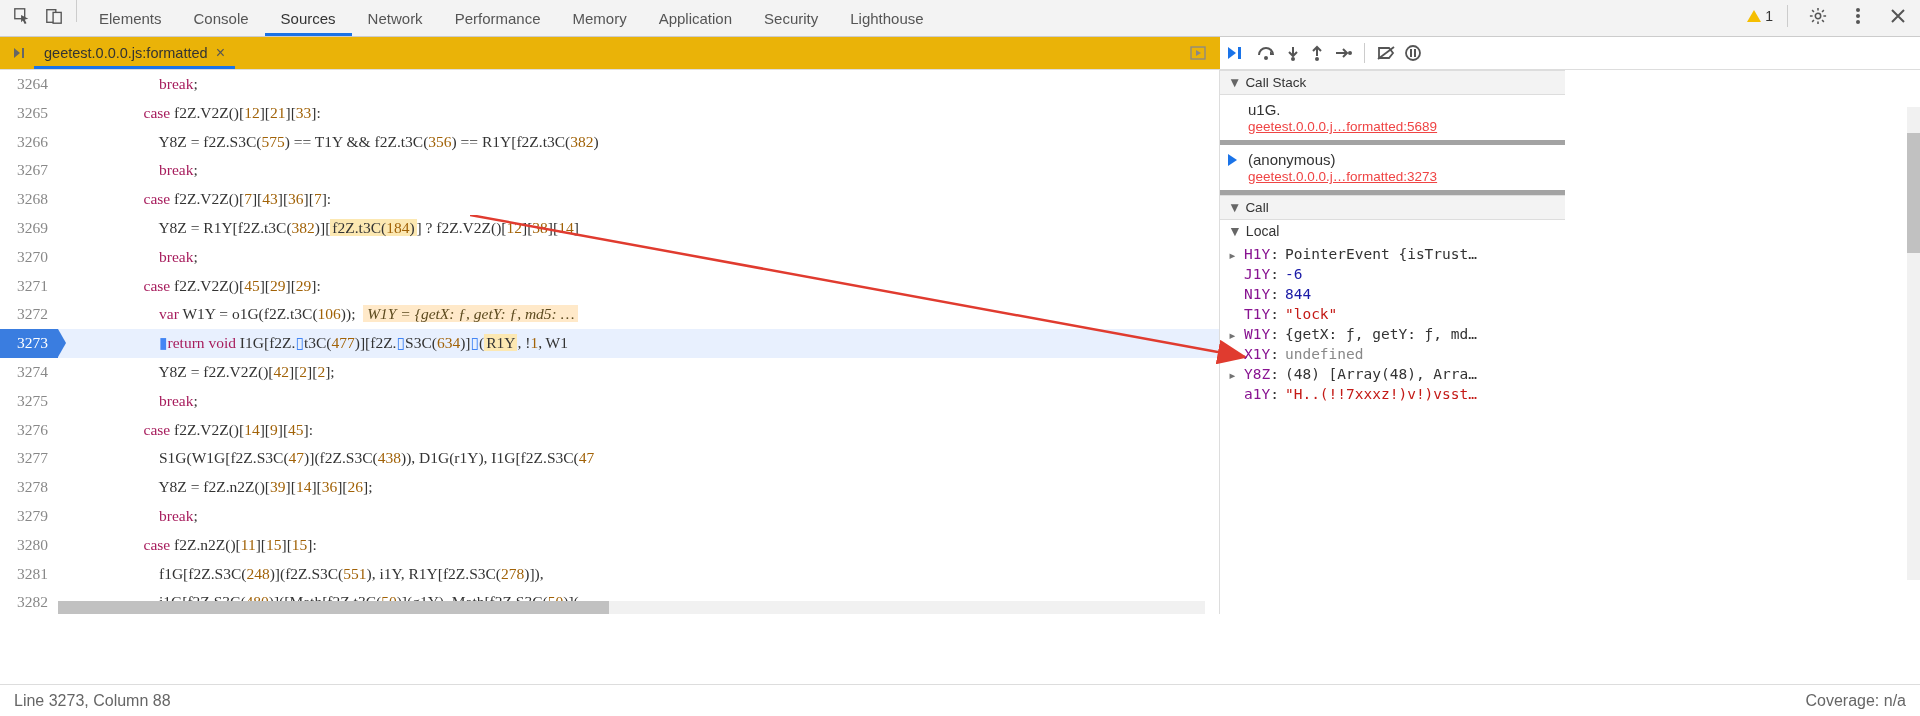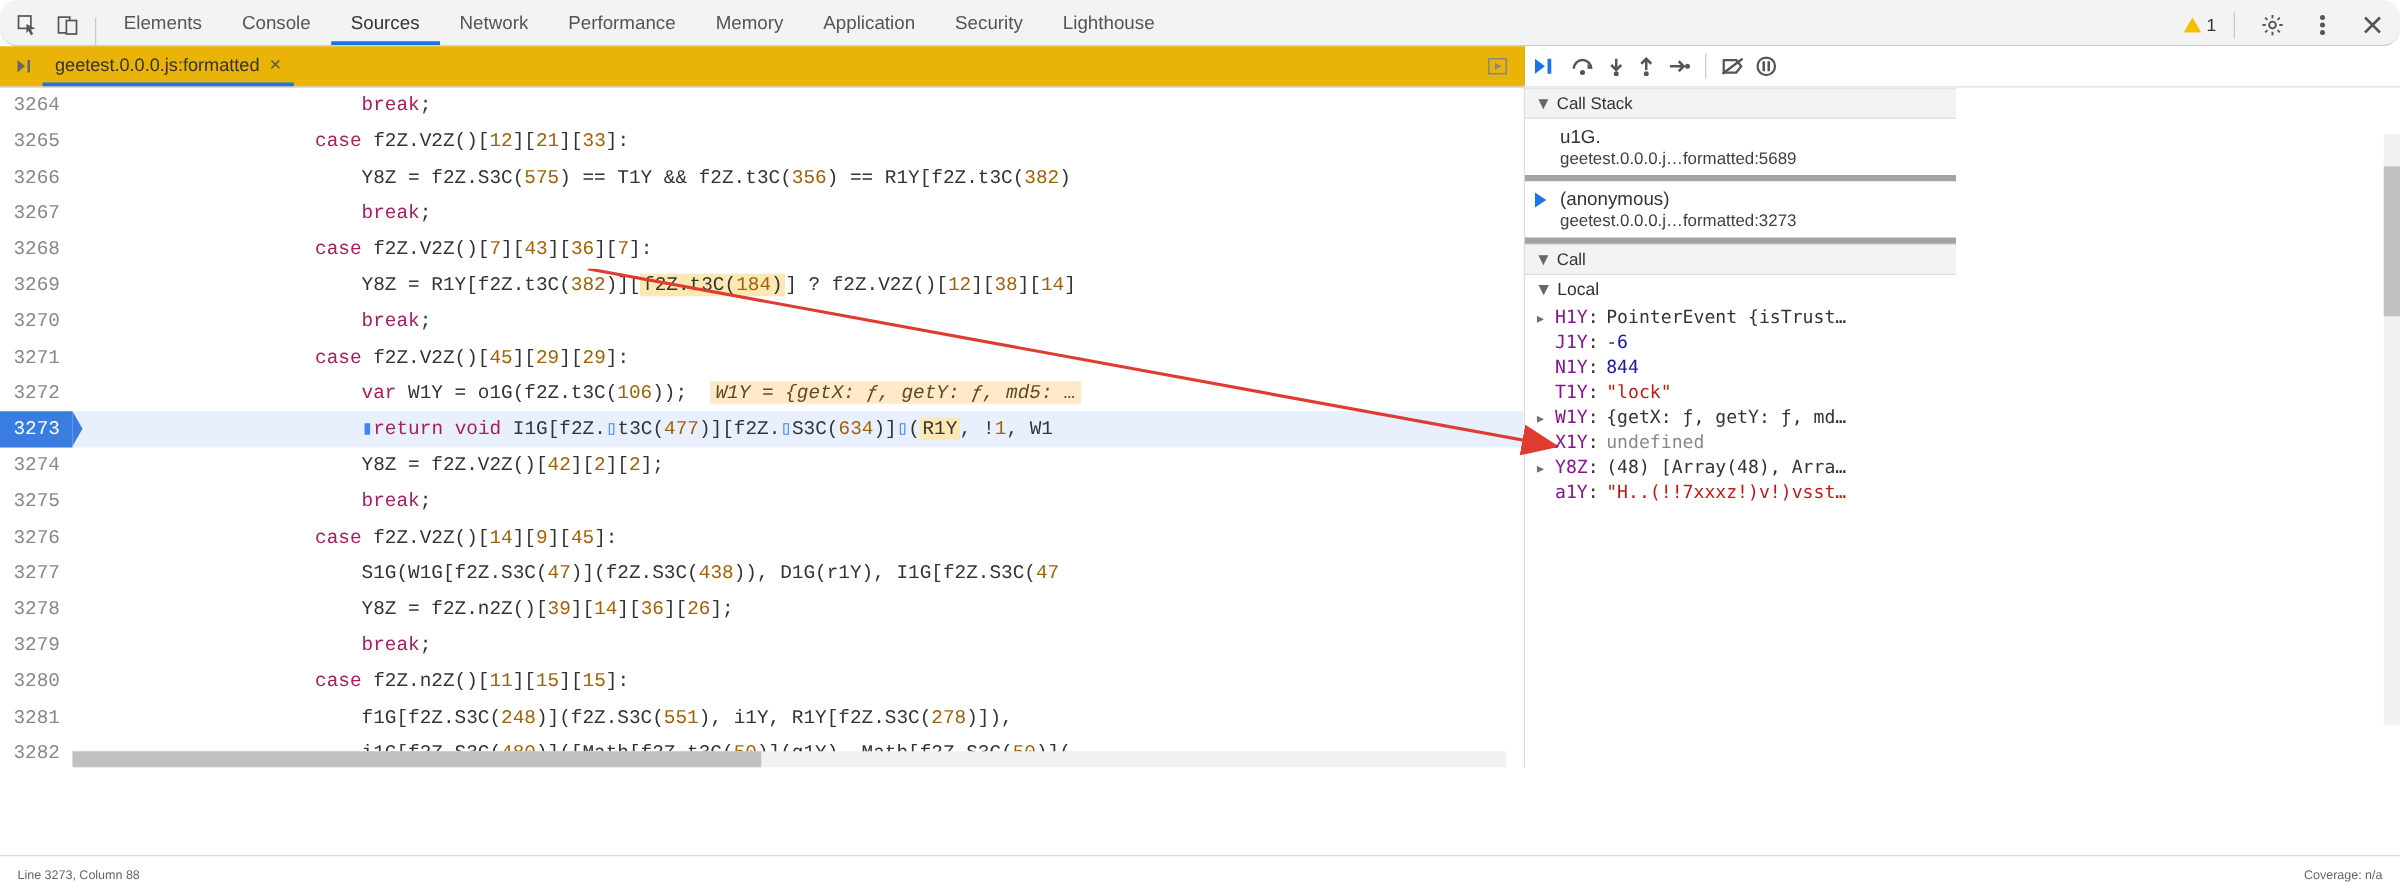--- a/index.html
+++ b/index.html
@@ -1,63 +1,63 @@
 <!DOCTYPE html>
 <html><head>
 <meta charset="utf-8">
 <style>
 * { box-sizing: border-box; margin: 0; padding: 0; }
 body { font-family: "Segoe UI", Arial, sans-serif; font-size: 12px; color: #333; background: #fff; overflow: hidden; width: 1920px; height: 716px; position: relative; }
-.toolbar { display: flex; align-items: flex-end; height: 37px; background: #f3f3f3; border-bottom: 1px solid #ccc; padding: 0 6px; border-radius: 14px; }
+.toolbar { display: flex; align-items: flex-start; height: 37px; background: #f3f3f3; border-bottom: 1px solid #ccc; padding: 0 6px; }
 .toolbar .icon-btn { width: 32px; height: 32px; display: flex; align-items: center; justify-content: center; cursor: pointer; color: #555; }
 .toolbar .pipe { width: 1px; height: 22px; background: #ccc; margin: 0 6px; }
 .tabs { display: flex; flex: 1; height: 100%; }
 .tab { padding: 0 16px; display: flex; align-items: center; color: #555; font-size: 15px; cursor: pointer; position: relative; }
 .tab.active { color: #333; }
 .tab.active::after { content: ""; position: absolute; left: 0; right: 0; bottom: 0; height: 3px; background: #1a73e8; }
 .toolbar-right { display: flex; align-items: center; gap: 8px; }
 .warn-badge { display: flex; align-items: center; gap: 4px; font-size: 14px; color: #333; }
 .tri { width: 0; height: 0; border-left: 7px solid transparent; border-right: 7px solid transparent; border-bottom: 12px solid #f5be00; position: relative; }
 
 .file-tabs { display: flex; align-items: center; height: 33px; border-bottom: 1px solid #ddd; background: #eab308; padding-left: 6px; }
 .file-tab-nav { width: 28px; height: 28px; display: flex; align-items: center; justify-content: center; color: #666; cursor: pointer; }
 .file-tab { display: flex; align-items: center; padding: 0 10px; height: 100%; font-size: 14.5px; color: #333; position: relative; cursor: pointer; }
 .file-tab::after { content: ""; position: absolute; left: 0; right: 0; bottom: 0; height: 3px; background: #1a73e8; }
 .file-close { margin-left: 8px; font-size: 16px; color: #555; cursor: pointer; }
 .file-tabs-right { margin-left: auto; display: flex; align-items: center; padding-right: 8px; }
 
 .main { display: flex; height: 544px; position: relative; }
 .code-area { width: 1220px; display: flex; flex-direction: column; border-right: 1px solid #ddd; position: relative; }
 .code-scroll { flex: 1; overflow: hidden; position: relative; }
-.lines { font-family: Liberation Mono, monospace; font-size: 15.5px; line-height: 28.8px; white-space: pre; position: relative; }
+.lines { font-family: Liberation Serif, serif; font-size: 15.5px; line-height: 28.8px; white-space: pre; position: relative; }
 .line { display: flex; }
 .gutter { width: 58px; text-align: right; padding-right: 10px; color: #888; user-select: none; }
 .code { flex: 1; padding-left: 8px; }
 .line.hl { background: #e8f0fe; }
 .line.hl .gutter { background: #3a7de0; color: #fff; position: relative; }
 .line.hl .gutter::after { content: ""; position: absolute; right: -8px; top: 0; border-top: 14.5px solid transparent; border-bottom: 14.5px solid transparent; border-left: 8px solid #3a7de0; }
 .kw { color: #a71d5d; }
 .num { color: #a16207; }
 .obj { background: #fce8b2; padding: 0 2px; }
 .inline-hint { background: #ffe9c9; color: #5d4b1f; padding: 0 4px; font-style: italic; }
 .bp-marker { color: #4285f4; }
 
-.statusbar { position: absolute; left:0; right:0; bottom:0; height: 32px; border-top: 1px solid #ddd; background: #fff; display: flex; align-items: center; padding: 0 14px; color: #666; font-size: 10px; }
+.statusbar { position: absolute; left:0; right:0; bottom:0; height: 32px; border-top: 1px solid #ddd; background: #fff; display: flex; align-items: center; padding: 0 14px; color: #666; font-size: 16px; }
 .statusbar .right { margin-left: auto; }
 
 .right-panel { width: 345px; display: flex; flex-direction: column; font-size: 14px; overflow: hidden; }
 .dbg-toolbar { display: flex; align-items: center; height: 33px; border-bottom: 1px solid #ddd; padding: 0 6px; gap: 10px; color: #555; background:#fff; }
 .dbg-toolbar .sep { width: 1px; height: 20px; background: #ccc; margin: 0 2px; }
 .dbg-toolbar svg { display: block; }
 .pane-header { background: #f3f3f3; border-bottom: 1px solid #ddd; border-top: 1px solid #ddd; padding: 4px 8px; display: flex; align-items: center; cursor: pointer; font-size: 13.5px; }
 .pane-header .tw { margin-right: 4px; color: #666; }
 .stack-item { padding: 6px 10px 6px 28px; border-bottom: 5px solid #a3a3a3; cursor: pointer; position: relative; }
 .stack-item.active::before { content: ""; position: absolute; left: 8px; top: 9px; width: 0; height: 0; border-top: 6px solid transparent; border-bottom: 6px solid transparent; border-left: 9px solid #1a73e8; }
 .stack-fn { color: #333; font-size: 15px; }
-.stack-loc { color: #404040; font-size: 13.5px; margin-top: 1px; }
+.stack-loc { color: #ef4444; font-size: 13.5px; margin-top: 1px; text-decoration: underline; }
 .scope-body { padding: 2px 6px 6px 6px; }
 .scope-row { display: flex; padding: 2px 0 2px 18px; font-family: Consolas, Menlo, monospace; font-size: 14.5px; position: relative; white-space: nowrap; overflow: hidden; text-overflow: ellipsis; }
 .scope-row .tw { position: absolute; left: 2px; top: 3px; color: #727272; }
 .scope-name { color: #881391; }
 .scope-val { color: #333; margin-left: 6px; }
 .scope-num { color: #1a1aa6; }
 .scope-str { color: #c41a16; }
 .scope-gray { color: #888; }
 .local-hdr { padding: 3px 6px 3px 8px; font-size: 14px; display: flex; align-items: center; }
 .local-hdr .tw { margin-right: 4px; color: #666; }

